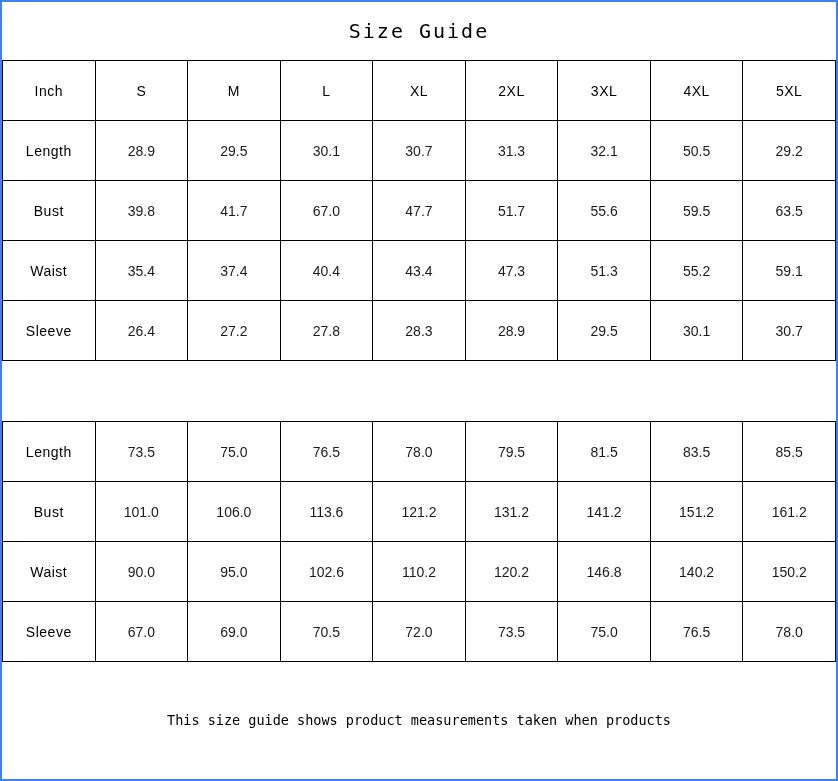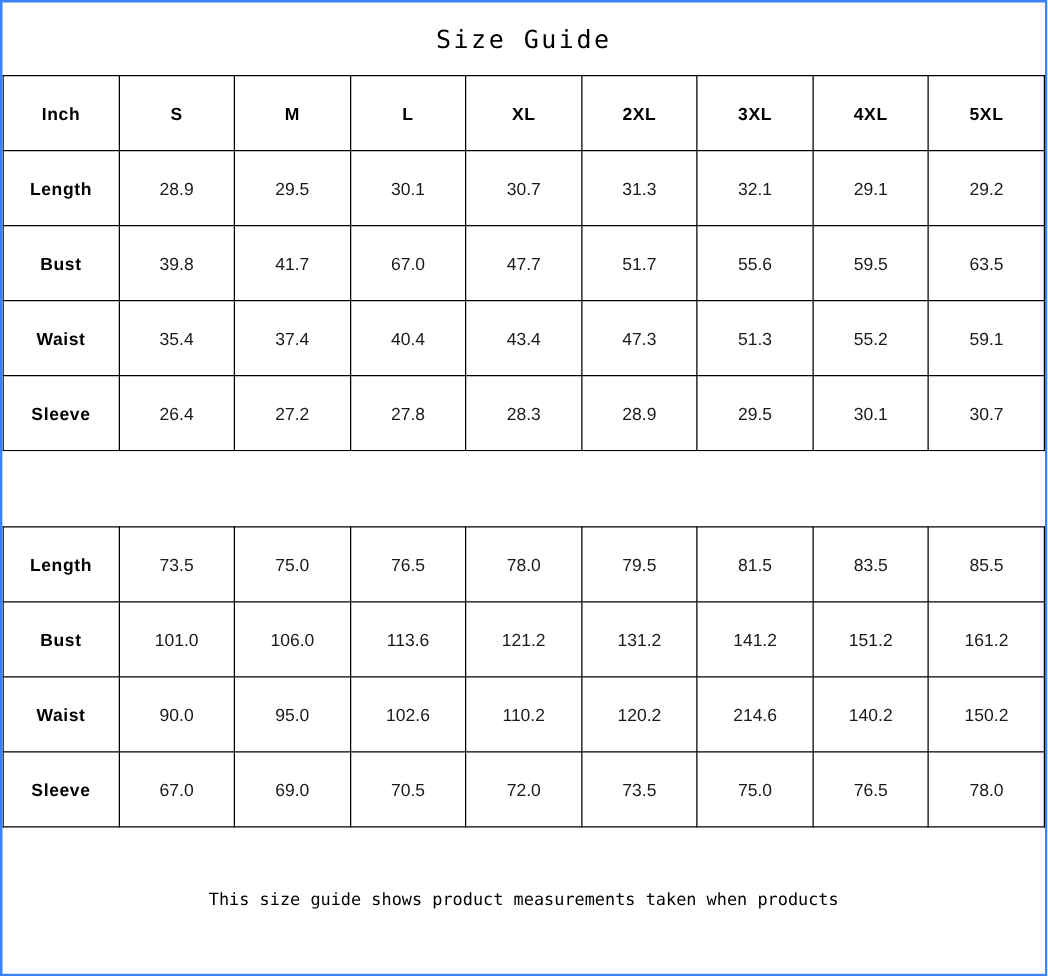--- a/index.html
+++ b/index.html
@@ -17,21 +17,21 @@
   }
   table.size-table{
     border-collapse:collapse;table-layout:fixed;width:100%;flex:0 0 auto;
   }
   table.size-table tr{height:60px;}
   table.size-table th,
   table.size-table td{
     border:1px solid #000;text-align:center;vertical-align:middle;
     padding:0;font-size:14px;color:#1a1a1a;
   }
-  table.size-table th{font-weight:bold;color:#000;letter-spacing:0.5px;}
+  table.size-table th{font-weight:normal;color:#000;letter-spacing:0.5px;}
   .gap-row{height:60px;flex:0 0 auto;background:#fff;}
   .footer-row{
     flex:1 1 auto;
     display:flex;flex-direction:row;align-items:center;justify-content:center;
     font-family:"DejaVu Sans Mono","Liberation Mono",monospace;
     font-size:13.5px;line-height:1.5;color:#000;text-align:center;
   }
 </style>
 </head>
 <body>
@@ -54,21 +54,21 @@
         <th>5XL</th>
       </tr>
       <tr>
         <th>Length</th>
         <td>28.9</td>
         <td>29.5</td>
         <td>30.1</td>
         <td>30.7</td>
         <td>31.3</td>
         <td>32.1</td>
-        <td>29.1</td>
+        <td>50.5</td>
         <td>29.2</td>
       </tr>
       <tr>
         <th>Bust</th>
         <td>39.8</td>
         <td>41.7</td>
         <td>67.0</td>
         <td>47.7</td>
         <td>51.7</td>
         <td>55.6</td>
@@ -126,21 +126,21 @@
         <td>151.2</td>
         <td>161.2</td>
       </tr>
       <tr>
         <th>Waist</th>
         <td>90.0</td>
         <td>95.0</td>
         <td>102.6</td>
         <td>110.2</td>
         <td>120.2</td>
-        <td>214.6</td>
+        <td>146.8</td>
         <td>140.2</td>
         <td>150.2</td>
       </tr>
       <tr>
         <th>Sleeve</th>
         <td>67.0</td>
         <td>69.0</td>
         <td>70.5</td>
         <td>72.0</td>
         <td>73.5</td>

